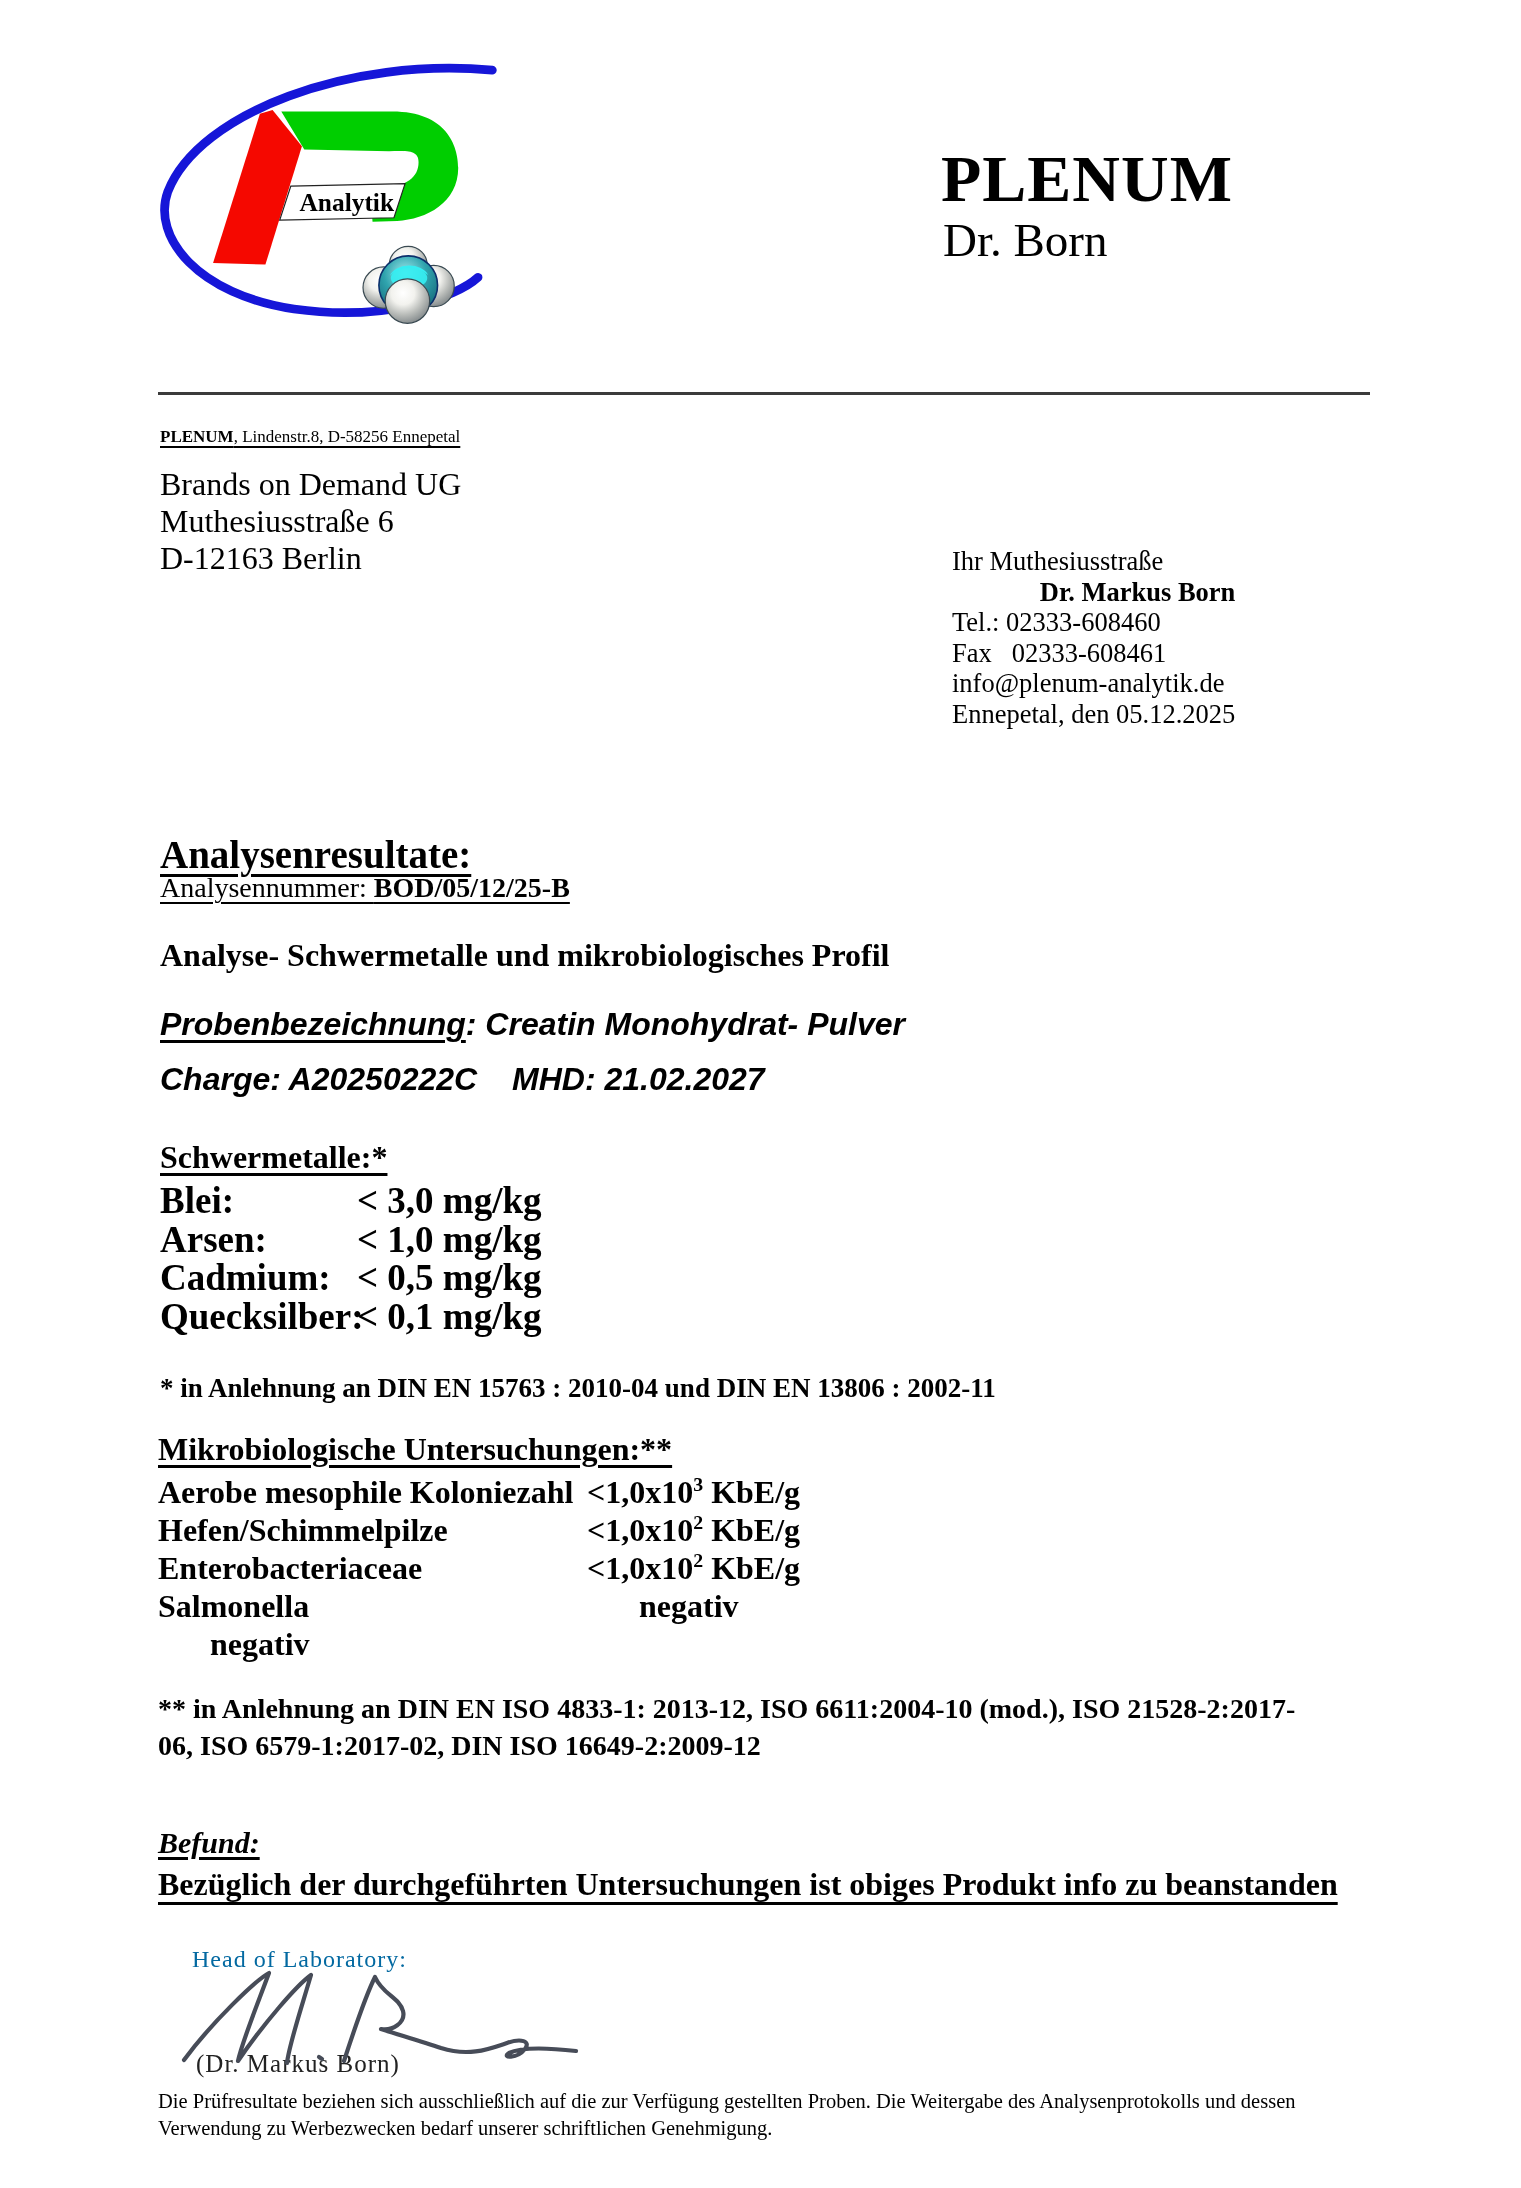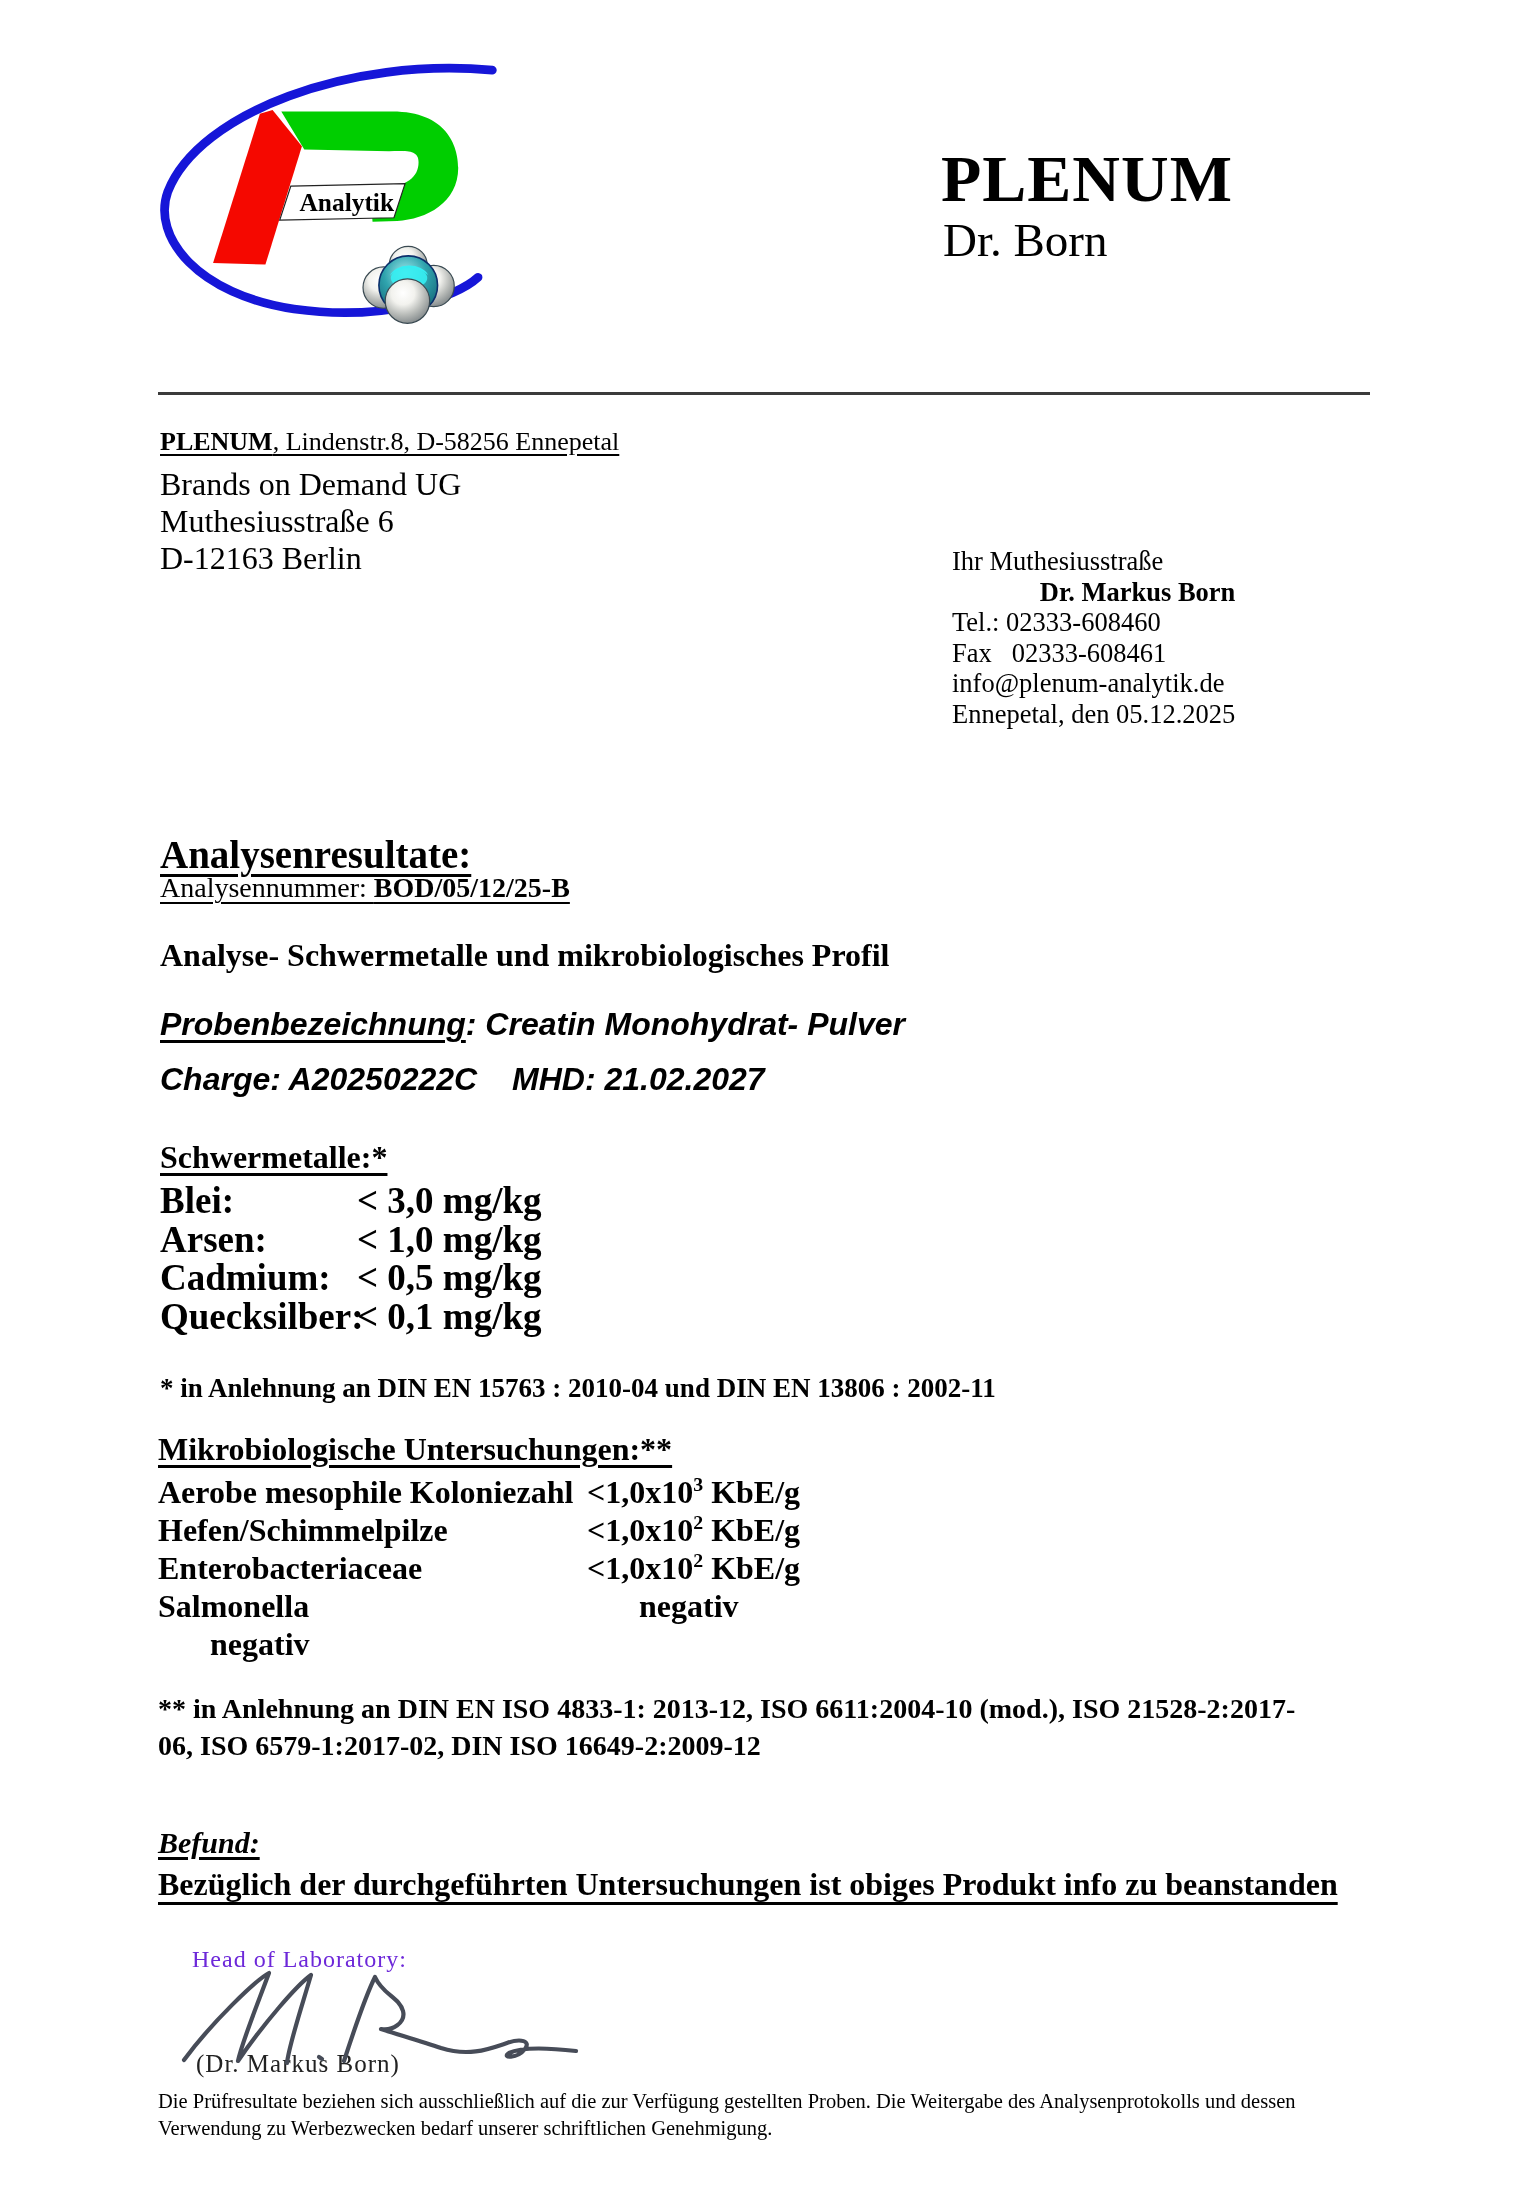--- a/index.html
+++ b/index.html
@@ -9,21 +9,21 @@
     font-family:"Liberation Serif", serif;
     overflow:hidden;
   }
 
   
   .logo-svg { position:absolute; left:125px; top:25px; }
   .brand-title { position:absolute; left:941px; top:146px; font-size:66px; font-weight:bold; letter-spacing:1px; line-height:1; }
   .brand-sub   { position:absolute; left:943px; top:217px; font-size:47px; font-weight:normal; line-height:1; }
   .hrule { position:absolute; left:158px; top:392px; width:1212px; height:3px; background:#3b3b3b; }
 
-  .sender { position:absolute; left:160px; top:427px; font-size:26px;
+  .sender { position:absolute; left:160px; top:427px; font-size:17px;
             text-decoration:underline; text-decoration-thickness:2px; text-underline-offset:4px; white-space:pre;text-align:center; }
   .sender b { font-weight:bold; }
 
   .recipient { position:absolute; left:160px; top:466px; font-size:32px; line-height:37px; }
 
   .contact { position:absolute; left:952px; top:546px; font-size:26.5px; line-height:30.5px; }
   .contact div { white-space:pre; }
   .contact .bold { font-weight:bold;text-align:right; }
 
   
@@ -65,21 +65,21 @@
   .mb-value sup { font-size:0.62em; vertical-align:super; line-height:0; }
 
   .fn2 { position:absolute; left:158px; top:1690px; width:1260px; font-size:28px; font-weight:bold; line-height:37px; }
 
   .befund-label { position:absolute; left:158px; top:1826px; font-size:30px; font-weight:bold; font-style:italic;
                   text-decoration:underline; text-decoration-thickness:3px; text-underline-offset:4px; }
   .befund-text { position:absolute; left:158px; top:1866px; font-size:32px; font-weight:bold;
                  text-decoration:underline; text-decoration-thickness:3px; text-underline-offset:7px; }
 
   
-  .head-lab { position:absolute; left:192px; top:1946px; font-size:24px; letter-spacing:1px; color:#6d28d9; }
+  .head-lab { position:absolute; left:192px; top:1946px; font-size:24px; letter-spacing:1px; color:#0369a1; }
   .sig-svg { position:absolute; left:168px; top:1960px; }
   .sig-name { position:absolute; left:196px; top:2050px; font-size:25px; letter-spacing:1px; color:#222; }
 
   .footer { position:absolute; left:158px; top:2088px; font-size:20.5px; line-height:26.5px; width:1330px; }
 </style>
 </head>
 <body>
 
 <div class="page">
 

